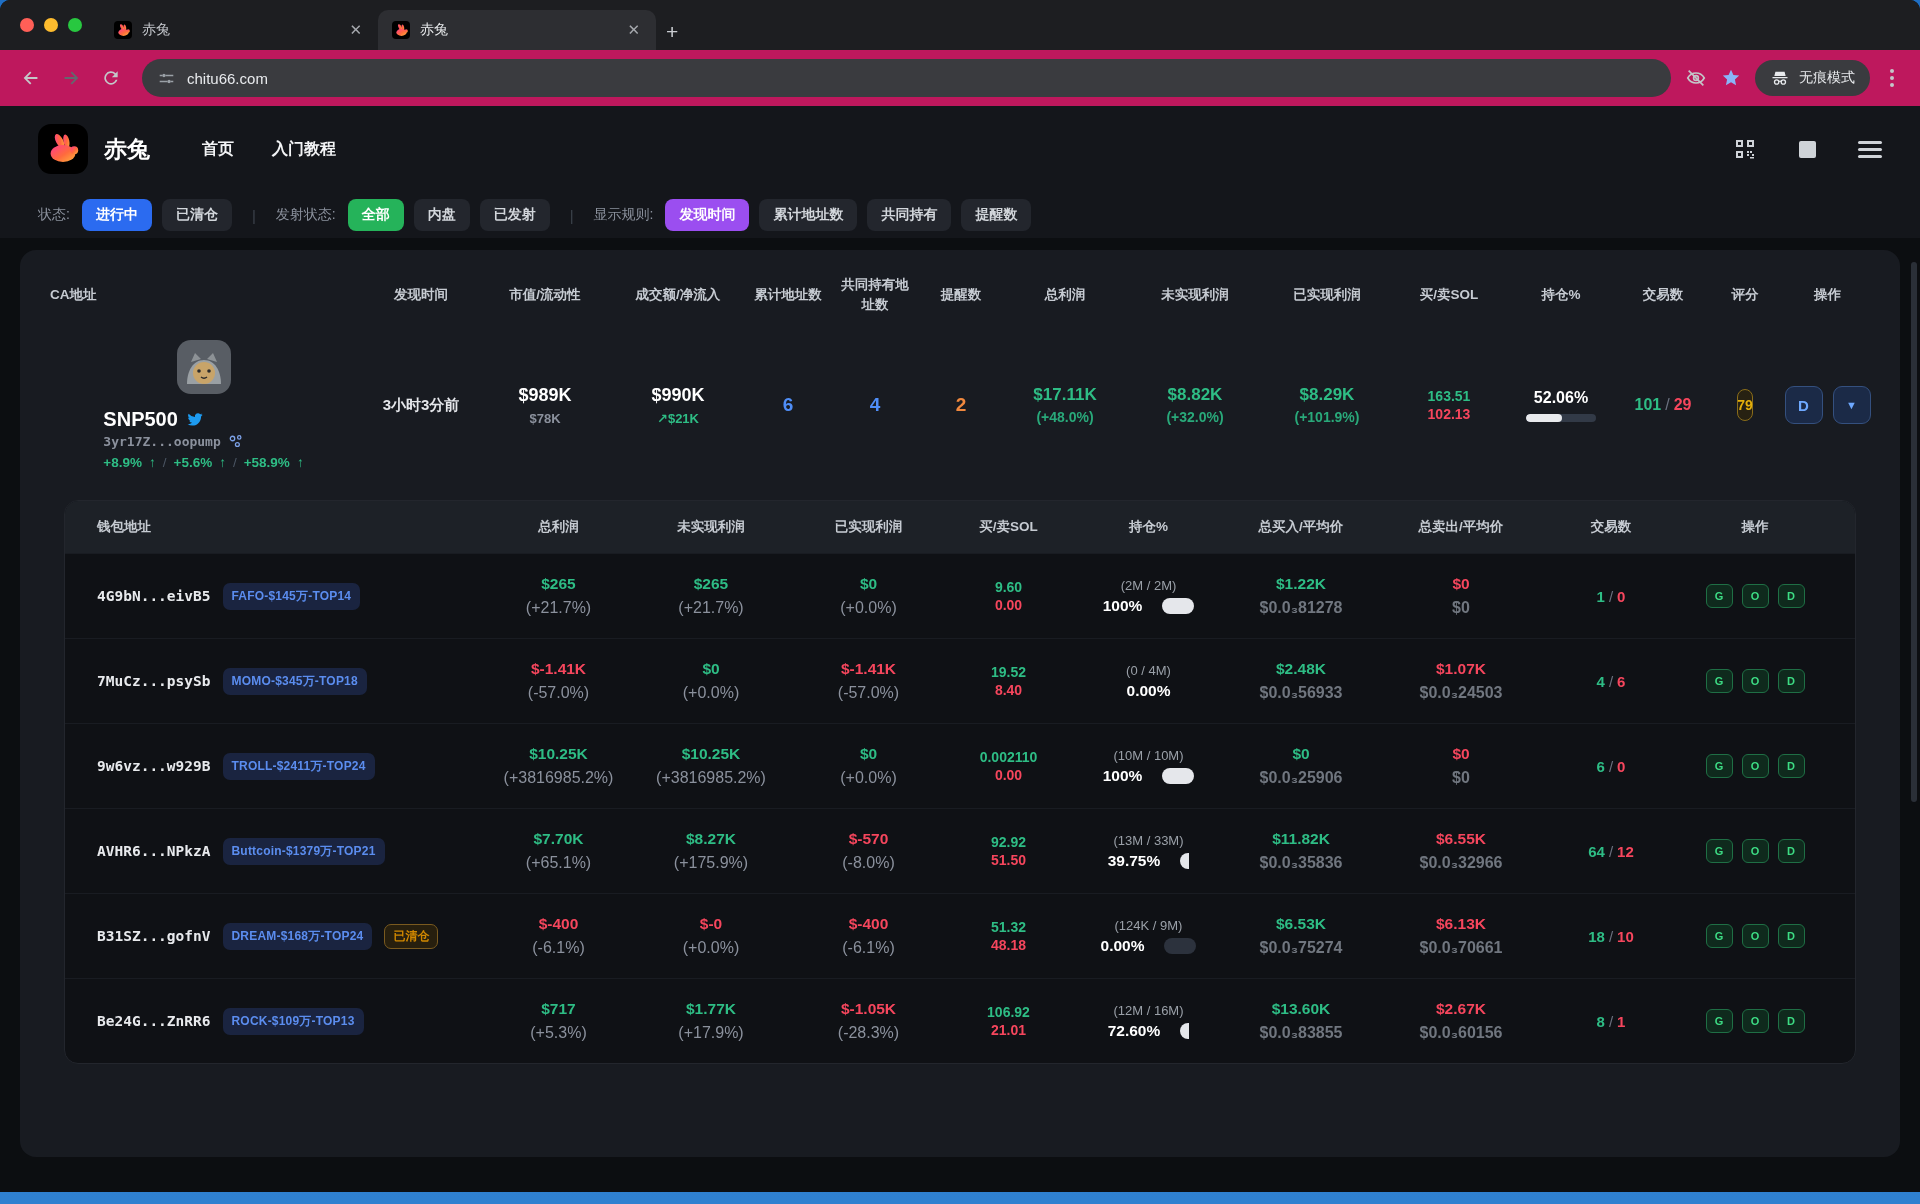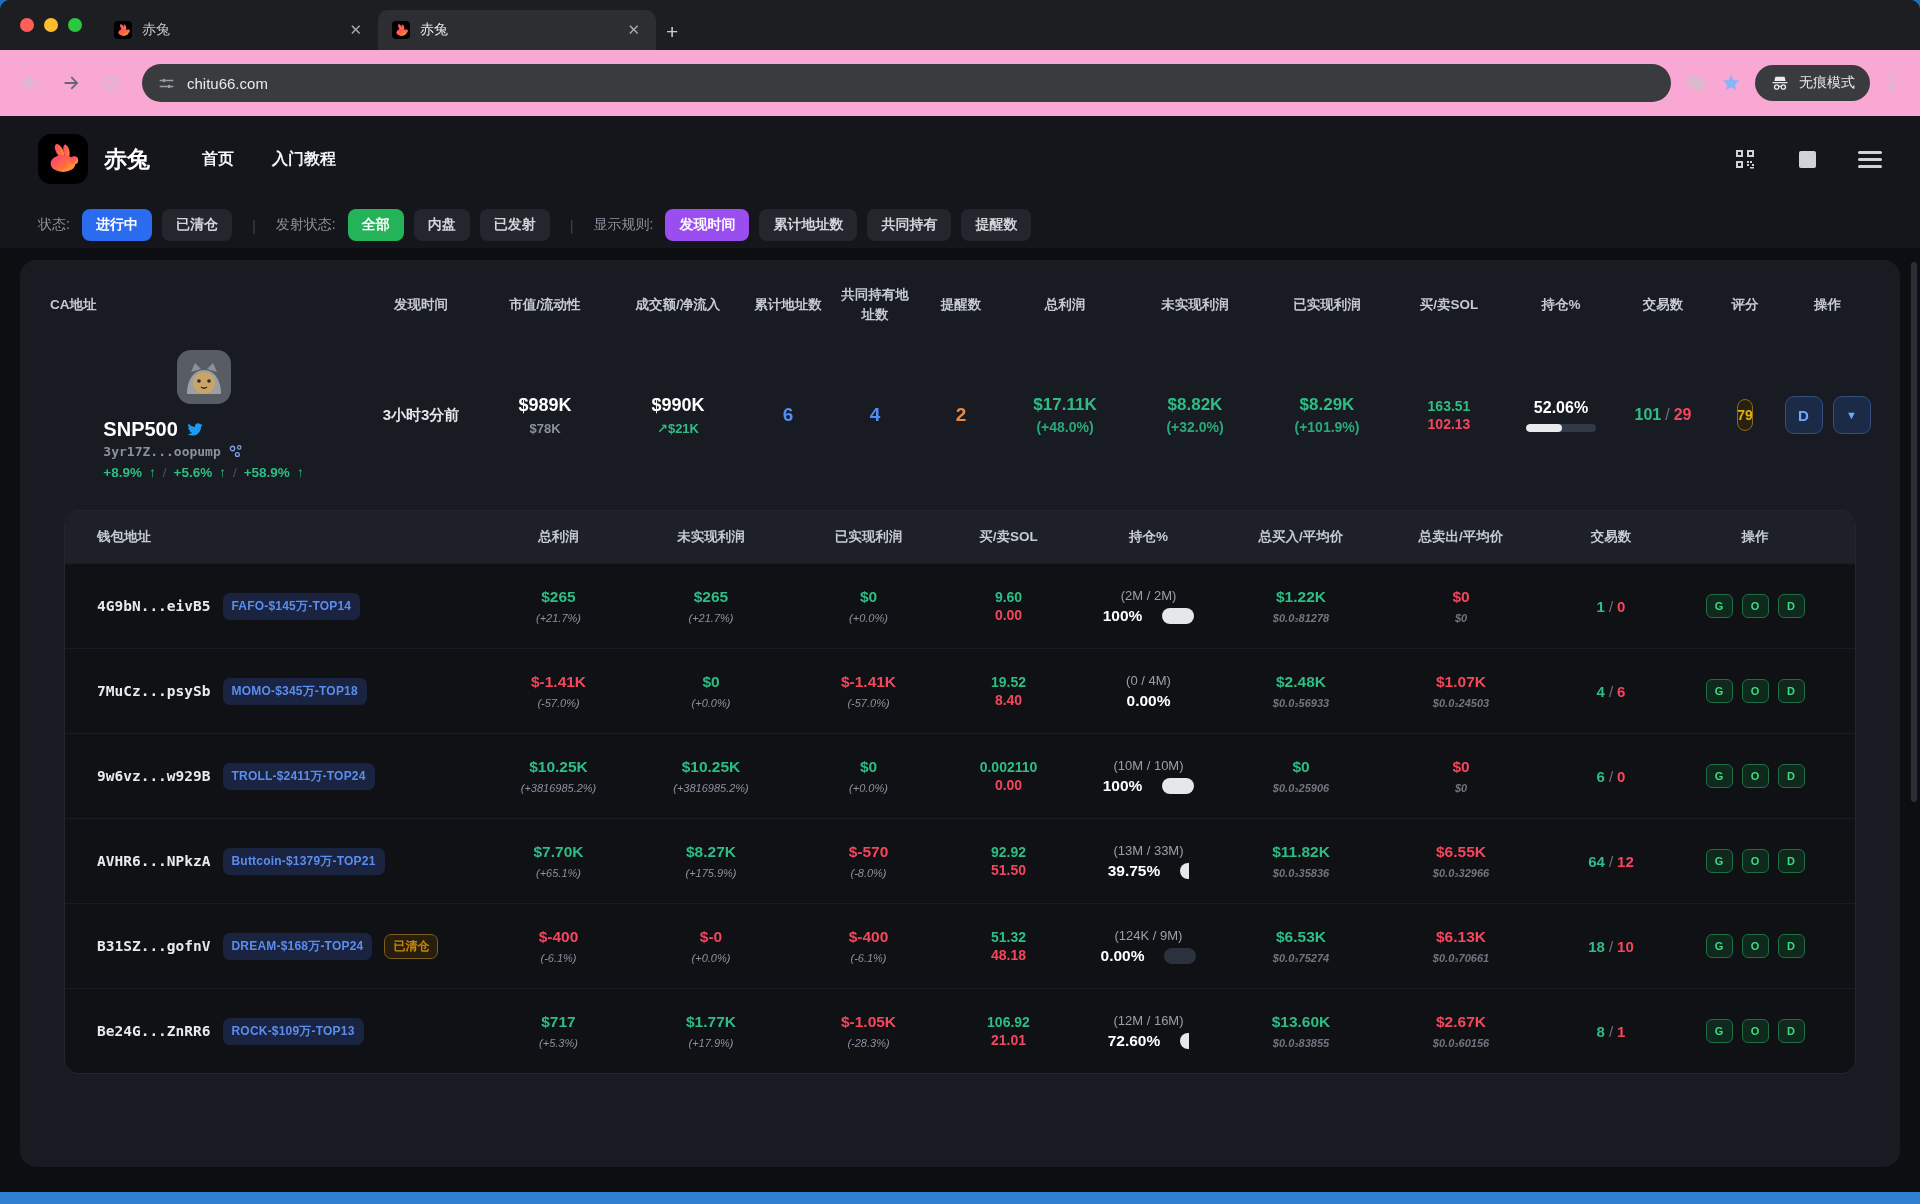--- a/index.html
+++ b/index.html
@@ -17,21 +17,21 @@
   .tabstrip { height:50px; background:#1d1e21; display:flex; align-items:flex-end; }
   .traffic { display:flex; gap:10px; align-items:center; height:100%; padding:0 18px 0 20px; }
   .tl { width:14px; height:14px; border-radius:50%; }
   .tl.red{background:#ff5f57;} .tl.yellow{background:#febc2e;} .tl.green{background:#28c840;}
   .tab { display:flex; align-items:center; gap:10px; width:278px; height:40px; padding:0 12px 0 14px; color:#c9ccd1; font-size:14px; }
   .tab.active { background:#2d2e32; border-radius:10px 10px 0 0; color:#eceef0; }
   .tab .fav { width:18px; height:18px; border-radius:4px; background:#000; display:flex; align-items:center; justify-content:center; flex:none; }
   .tab .t-title { flex:1; white-space:nowrap; overflow:hidden; }
   .tab .t-close { font-size:15px; color:#a6a9ae; padding:0 4px; cursor:default; }
   .newtab { font-size:21px; color:#c9ccd1; padding:0 14px 6px 10px; }
-  .toolbar { height:66px; background:#f9a8d4; display:flex; align-items:center; padding:0 14px; gap:6px; }
+  .toolbar { height:56px; background:#be185d; display:flex; align-items:center; padding:0 14px; gap:6px; }
   .navbtn { width:34px; height:34px; border-radius:50%; display:flex; align-items:center; justify-content:center; }
   .urlpill { flex:1; height:38px; margin:0 8px; background:#3a3b3f; border-radius:19px; display:flex; align-items:center; padding:0 16px; gap:12px; }
   .url { font-size:15px; color:#e8eaed; }
   .chrome-right { display:flex; align-items:center; gap:14px; padding-right:6px; }
   .incog { height:36px; background:#3a3b3f; border-radius:18px; display:flex; align-items:center; gap:9px; padding:0 15px; font-size:14px; color:#e8eaed; }
   .dots { display:flex; flex-direction:column; gap:3px; padding:0 6px; }
   .dots i { width:4px; height:4px; border-radius:50%; background:#c4c7c9; }
   
   .app-top { background:#14161b; }
   .app-header { height:86px; display:flex; align-items:center; padding:0 38px; }
@@ -87,21 +87,21 @@
   .i-head { height:52px; background:#1d2127; color:#c6cbd2; font-size:13.5px; font-weight:600; }
   .i-head > div { text-align:center; }
   .i-head > div:first-child { text-align:left; padding-left:6px; }
   .irow { height:85px; border-top:1px solid #191c22; }
   .irow > div { text-align:center; }
   .w-cell { display:flex; align-items:center; gap:12px; text-align:left !important; padding-left:6px; }
   .w-addr { font-family:"DejaVu Sans Mono",monospace; font-size:14.5px; font-weight:bold; color:#e8eaed; }
   .w-badge { background:#1a2440; color:#5b8def; font-size:12px; font-weight:bold; padding:5px 9px; border-radius:7px; letter-spacing:.2px; }
   .w-cleared { background:#271f0e; border:1px solid #7a5a1f; color:#d08700; font-size:12px; font-weight:600; padding:3px 8px; border-radius:7px; }
   .cell2 .v { font-size:15.5px; font-weight:bold; }
-  .cell2 .p { font-size:11px; color:#8b919d; margin-top:6px;font-style:italic; }
+  .cell2 .p { font-size:16px; color:#8b919d; margin-top:6px; }
   .pos { color:#2ebd85; } .neg { color:#f6465d; }
   .grayv { color:#70767f !important; font-weight:600 !important; }
   .supply { font-size:13px; color:#9aa0a8; }
   .pctline { display:flex; align-items:center; justify-content:center; gap:20px; margin-top:4px; }
   .pct { font-size:15.5px; font-weight:bold; color:#fff; }
   .toggle { width:32px; height:16px; border-radius:8px; }
   .toggle.on { background:#e5e7eb; }
   .toggle.off { background:#2c323d; }
   .toggle.partial { width:9px; border-radius:8px 0 0 8px; background:#e5e7eb; }
   .gbtns { display:flex; gap:9px; justify-content:center; }

